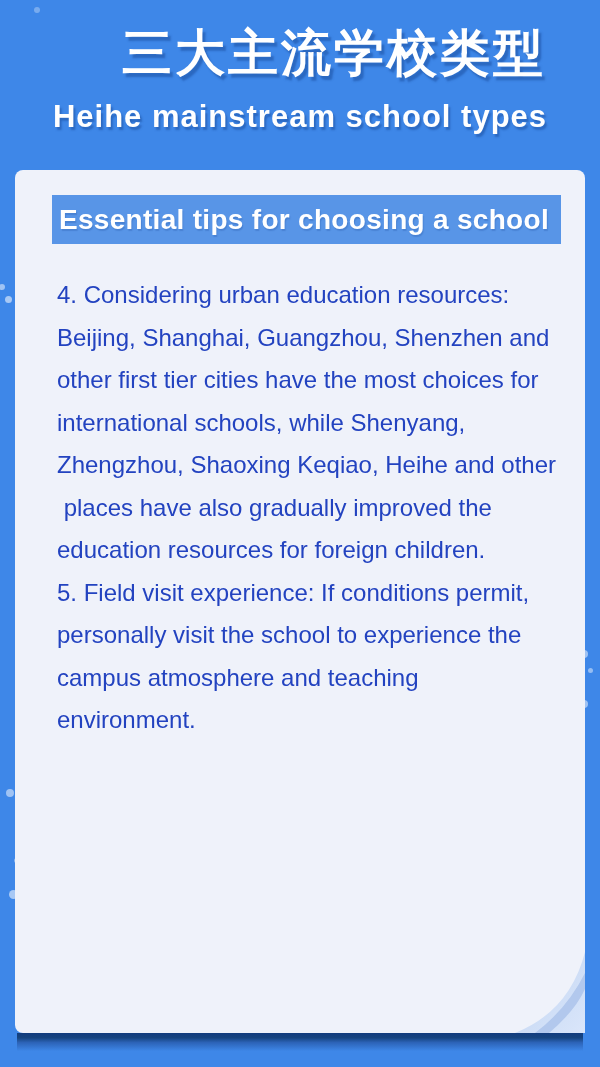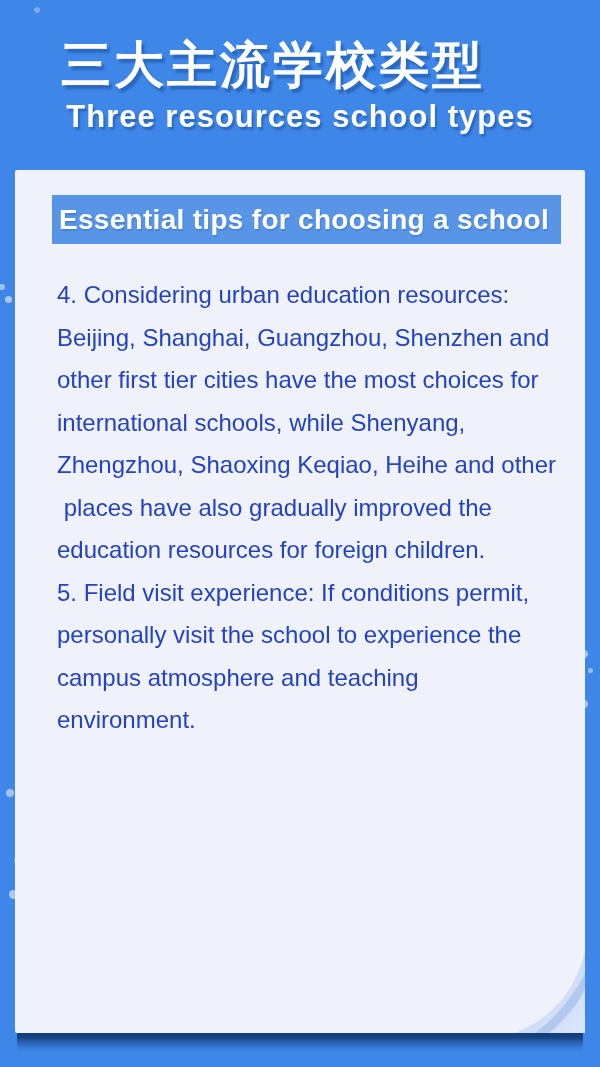--- a/index.html
+++ b/index.html
@@ -6,39 +6,39 @@
   *{box-sizing:border-box;}
   #poster{
     position:relative;
     width:600px;height:1067px;
     background:#3E87E8;
     overflow:hidden;
     font-family:"Liberation Sans", sans-serif;
   }
   
   .title-cn{
-    position:absolute;top:34px;left:0;width:546px;
-    text-align:center;
+    position:absolute;top:22px;left:0;width:546px;
+    text-align:right;
     font-size:50px;font-weight:bold;color:#ffffff;
     letter-spacing:3px;line-height:62px;
     text-shadow:3px 4px 2px rgba(23,73,153,0.50);
   }
   .subtitle-en{
     position:absolute;top:96px;left:0;width:600px;
     text-align:center;
     font-size:31px;font-weight:bold;color:#ffffff;
     letter-spacing:1px;line-height:42px;
     text-shadow:2px 3px 2px rgba(23,73,153,0.50);
   }
   
   .card{
     position:absolute;left:15px;top:170px;
     width:570px;height:863px;
     background:#EFF2FA;
-    border-radius:2px;
+    border-radius:8px;
   }
   .card-bottom-shadow{
     position:absolute;left:17px;top:1033px;
     width:566px;height:19px;
     background:linear-gradient(180deg,#123C7E 0%,#16447F 25%,#2C63B7 50%,rgba(62,135,232,0) 95%);
   }
   .section-bar{
     position:absolute;left:37px;top:25px;
     width:509px;height:49px;
     background:#5895E7;
@@ -77,21 +77,21 @@
   .d7{left:580px;top:650px;width:8px;height:8px;opacity:.5;}
   .d8{left:588px;top:668px;width:5px;height:5px;opacity:.45;}
   .d9{left:580px;top:700px;width:8px;height:8px;opacity:.5;}
 </style>
 </head>
 <body>
 
 <div id="poster">
 
   <div class="title-cn">三大主流学校类型</div>
-  <div class="subtitle-en">Three resources school types</div>
+  <div class="subtitle-en">Heihe mainstream school types</div>
 
   <div class="dot d1"></div>
   <div class="dot d2"></div>
   <div class="dot d3"></div>
   <div class="dot d4"></div>
   <div class="dot d5"></div>
   <div class="dot d6"></div>
   <div class="dot d7"></div>
   <div class="dot d8"></div>
   <div class="dot d9"></div>

